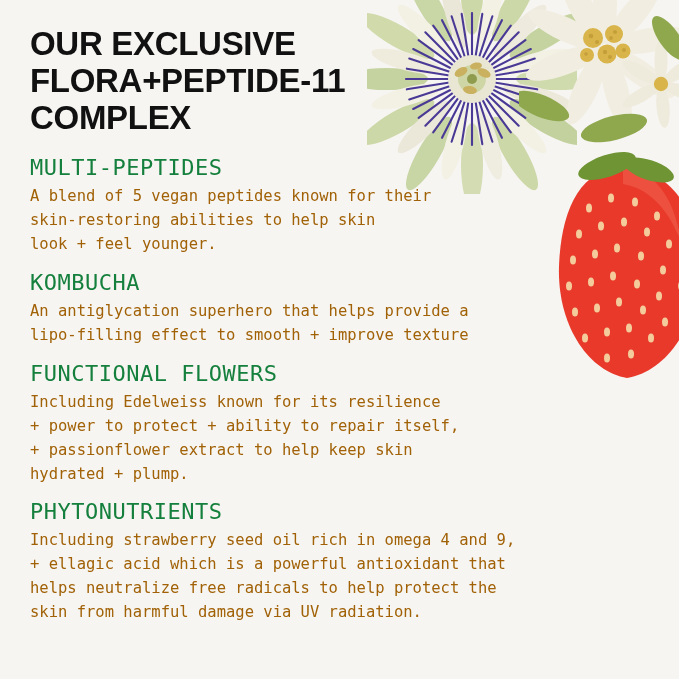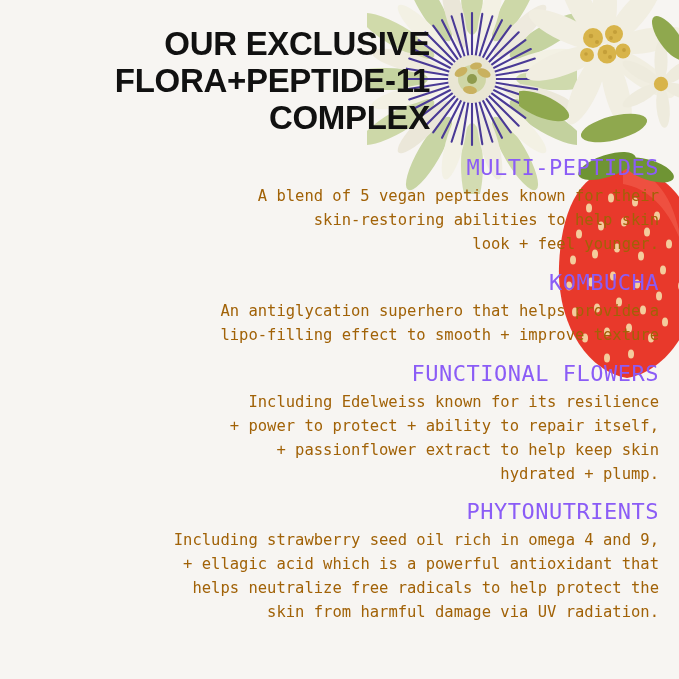--- a/index.html
+++ b/index.html
@@ -14,21 +14,20 @@
     overflow: hidden;
     position: relative;
   }
 
   .page {
     position: relative;
     width: 679px;
     height: 679px;
     background: #f7f5f2;
     overflow: hidden;
-    text-align: right;
   }
 
   
   .art-layer {
     position: absolute;
     top: 0;
     right: 0;
     width: 330px;
     height: 420px;
     pointer-events: none;
@@ -82,21 +81,21 @@
   .section {
     margin-bottom: 13px;
     max-width: 640px;
   }
 
   .section h2 {
     font-family: "DejaVu Sans Mono", monospace;
     font-weight: normal;
     font-size: 22px;
     letter-spacing: 0.5px;
-    color: #8b5cf6;
+    color: #15803d;
     margin: 0 0 4px 0;
   }
 
   .section p {
     font-family: "DejaVu Sans Mono", monospace;
     font-size: 15.5px;
     line-height: 1.55;
     color: #a16207;
     margin: 0;
     white-space: pre-line;

